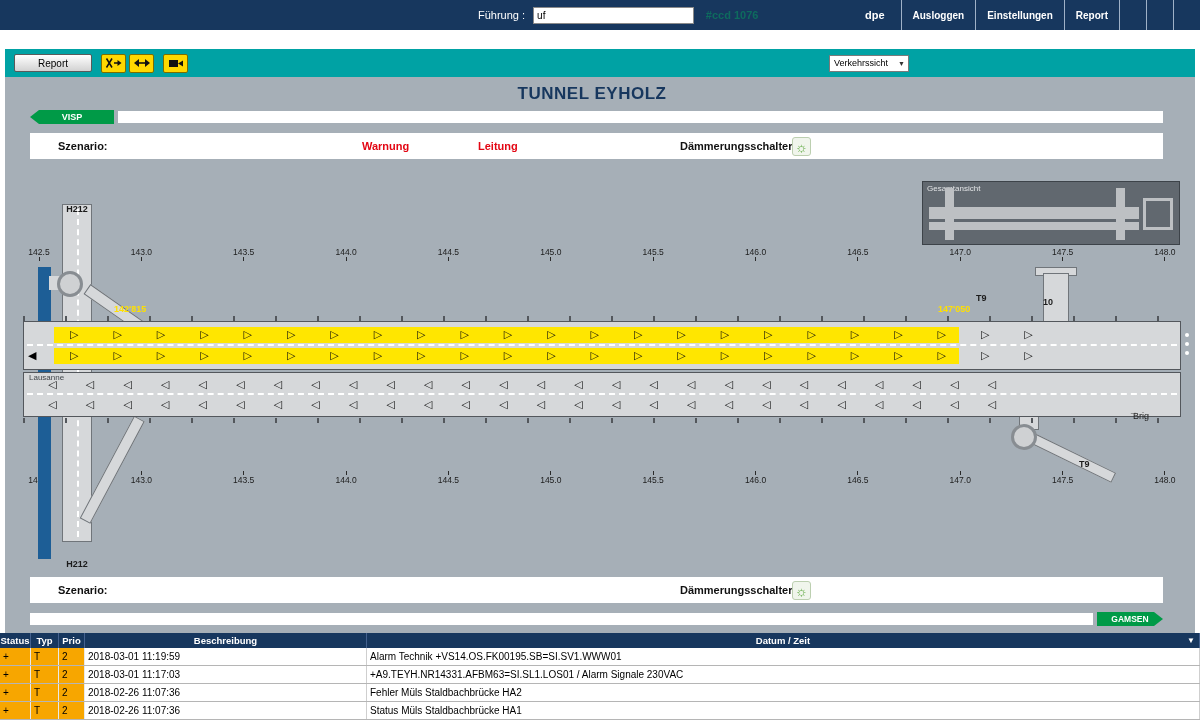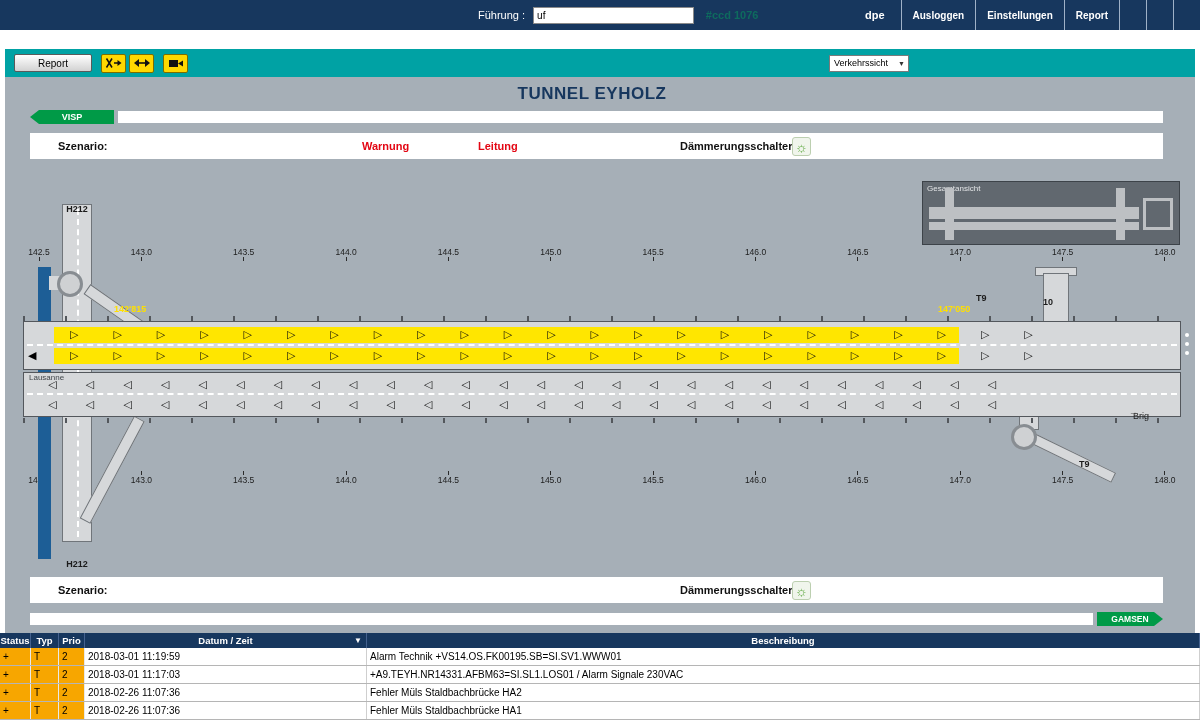--- a/index.html
+++ b/index.html
@@ -451,25 +451,25 @@
 
   <div class="gamsen-bar"></div>
   <button class="gamsen-btn">GAMSEN</button>
 </div>
 
 <div class="alarm-table">
   <div class="thead">
     <div class="th">Status</div>
     <div class="th">Typ</div>
     <div class="th">Prio</div>
+    <div class="th">Beschreibung</div>
     <div class="th th-date">
       <span>Datum / Zeit</span>
       <span class="sort">▼</span>
     </div>
-    <div class="th">Beschreibung</div>
   </div>
   <div id="alarm-body">
       <div class="trow">
         <div class="tcell amber">+</div>
         <div class="tcell amber">T</div>
         <div class="tcell amber">2</div>
         <div class="tcell">2018-03-01 11:19:59</div>
         <div class="tcell">Alarm Technik +VS14.OS.FK00195.SB=SI.SV1.WWW01</div>
       </div>
       <div class="trow">
@@ -484,16 +484,16 @@
         <div class="tcell amber">T</div>
         <div class="tcell amber">2</div>
         <div class="tcell">2018-02-26 11:07:36</div>
         <div class="tcell">Fehler Müls Staldbachbrücke HA2</div>
       </div>
       <div class="trow">
         <div class="tcell amber">+</div>
         <div class="tcell amber">T</div>
         <div class="tcell amber">2</div>
         <div class="tcell">2018-02-26 11:07:36</div>
-        <div class="tcell">Fehler Müls Staldbachbrücke HA1</div>
+        <div class="tcell">Status Müls Staldbachbrücke HA1</div>
       </div>
     </div>
 </div>
 
 </body></html>

